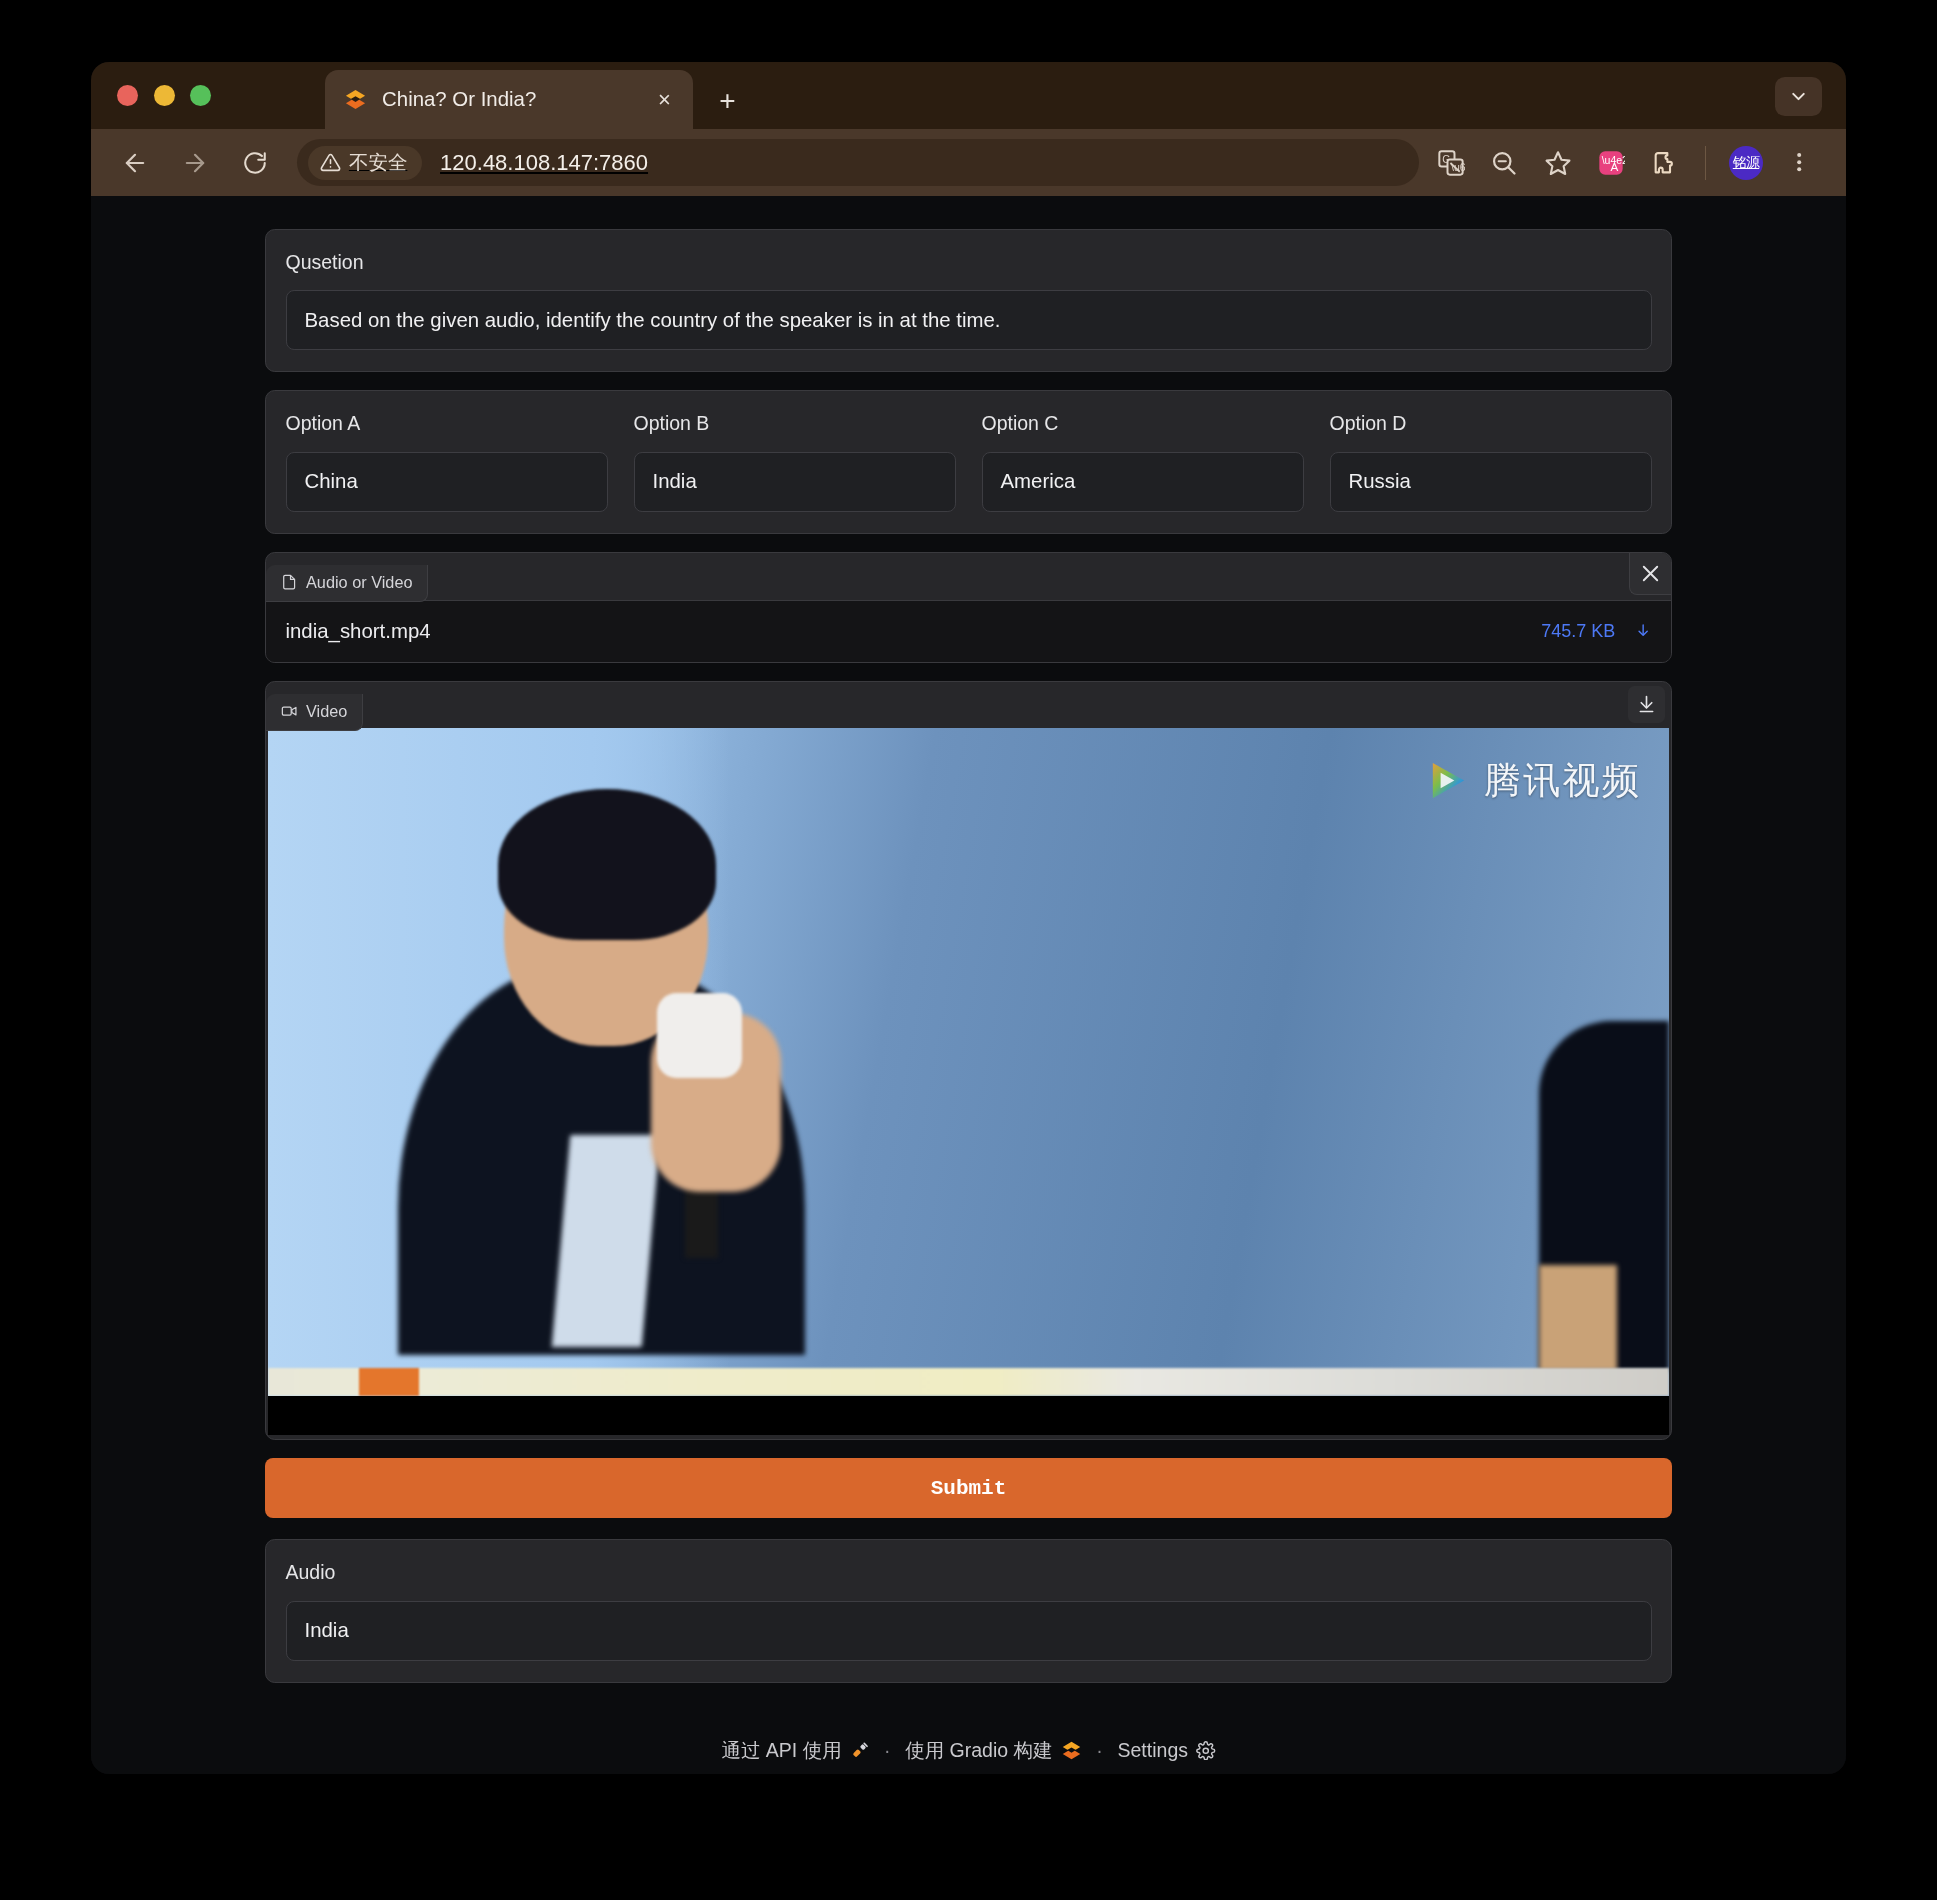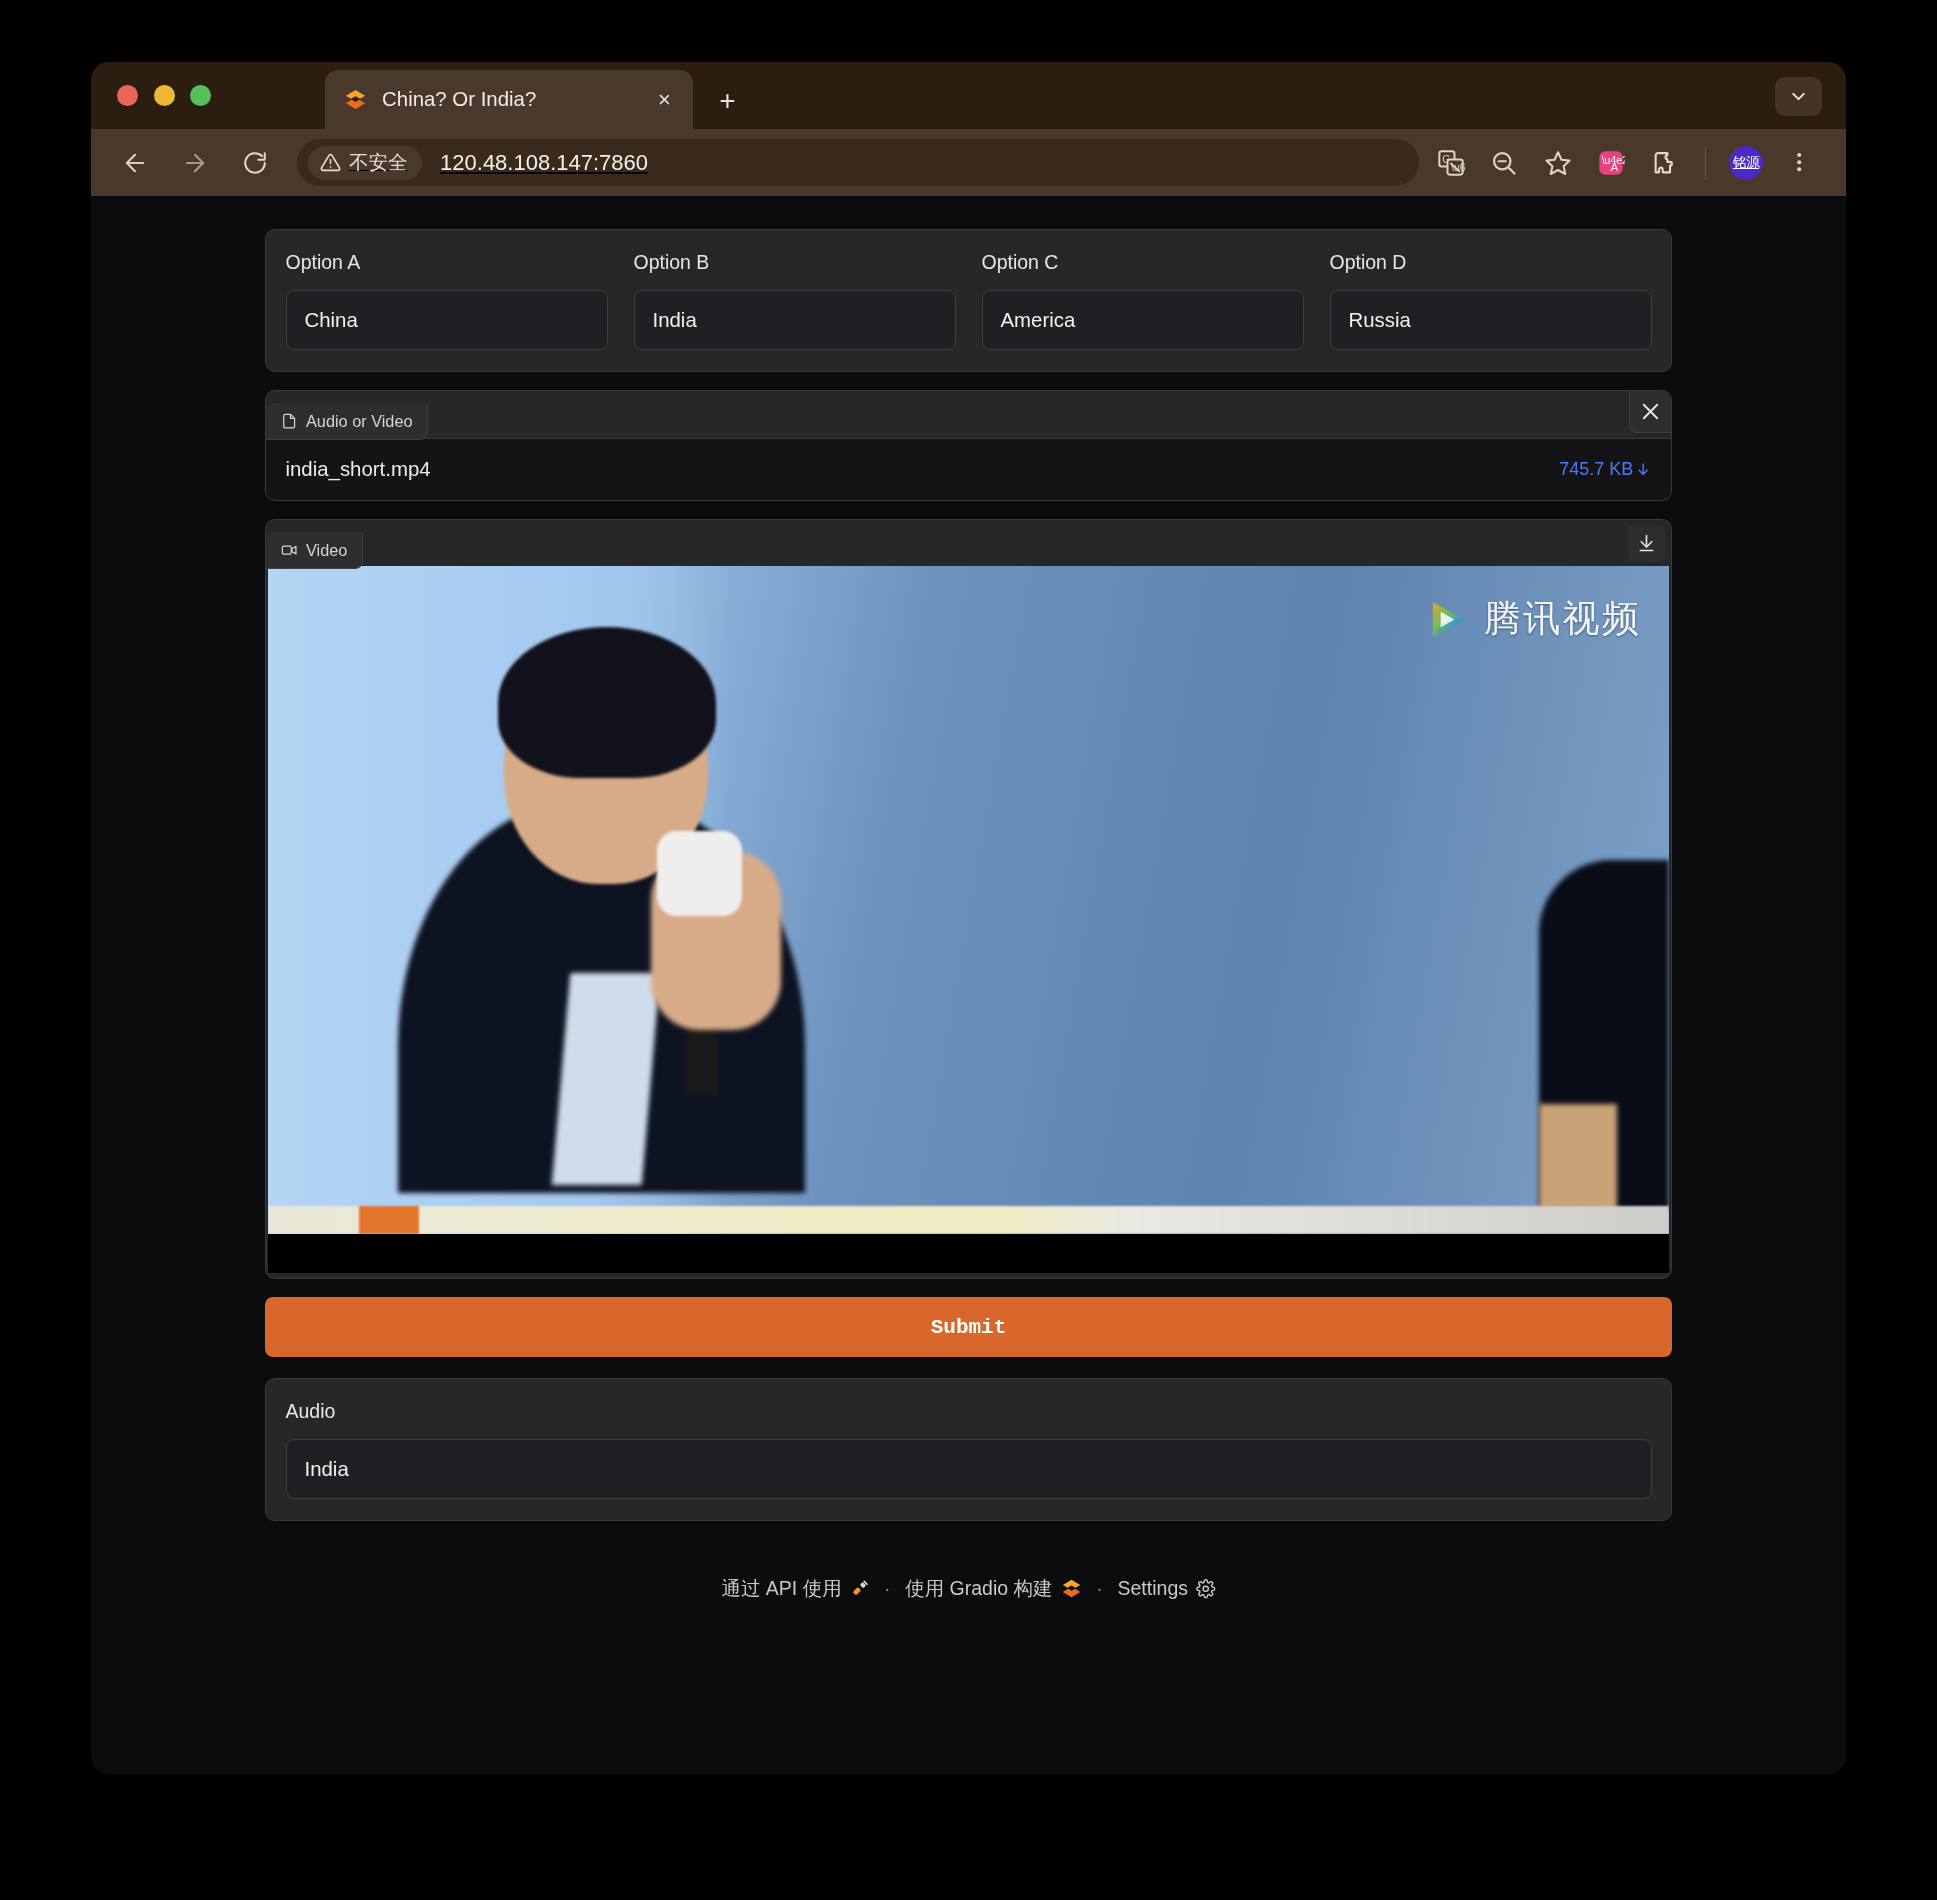--- a/index.html
+++ b/index.html
@@ -283,21 +283,21 @@
     background: #141416;
     border-top: 0.8px solid #3a3a3e;
     height: 62px;
     display: flex;
     align-items: center;
     justify-content: space-between;
     padding: 0 19.5px;
   }
   #file-name { color: #ececef; font-size: 20.4px; }
   #file-meta {
-    display: flex; align-items: center; gap: 2px;
+    display: flex; align-items: center; gap: 20px;
     color: #4d79f6; font-size: 18px;
   }
 
   
   #video-card {
     position: relative;
     background: #27272a;
     border: 0.8px solid #3a3a3e;
     border-radius: 9.8px;
     margin-bottom: 18px;
@@ -605,20 +605,24 @@
             <circle cx="12" cy="12" r="2"></circle>
             <circle cx="12" cy="19" r="2"></circle>
         </svg>
       </div>
     </div>
   </div>
 
   <div id="page-viewport">
     <div id="page-content">
 
+      <div class="panel">
+        <div class="panel-label">Qusetion</div>
+        <div class="field-box">Based on the given audio, identify the country of the speaker is in at the time.</div>
+      </div>
 
       <div class="panel" id="options-panel">
         <div class="option-col">
           <div class="panel-label">Option A</div>
           <div class="field-box">China</div>
         </div>
         <div class="option-col">
           <div class="panel-label">Option B</div>
           <div class="field-box">India</div>
         </div>

